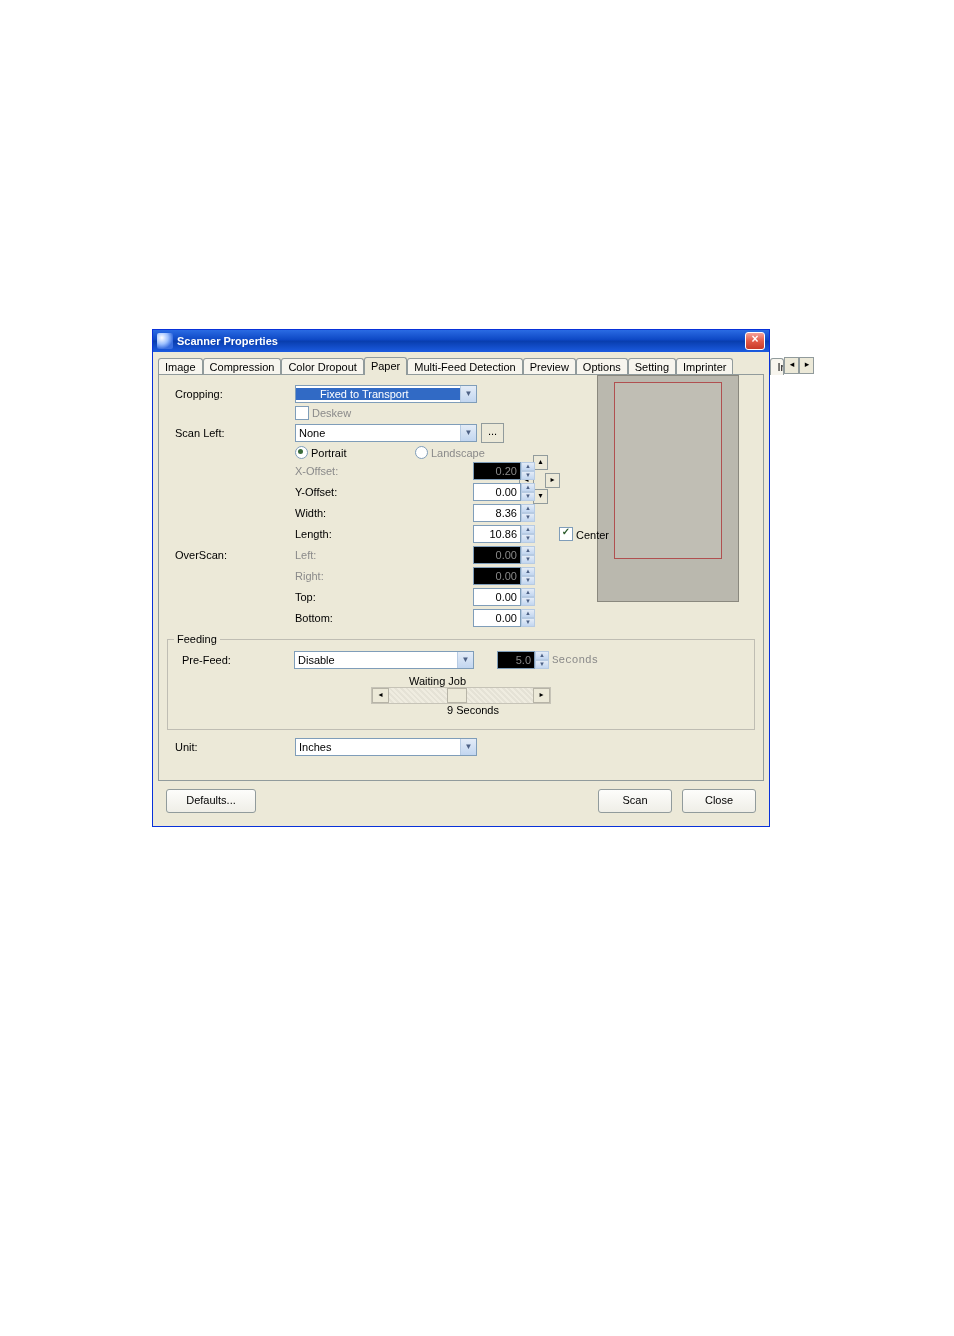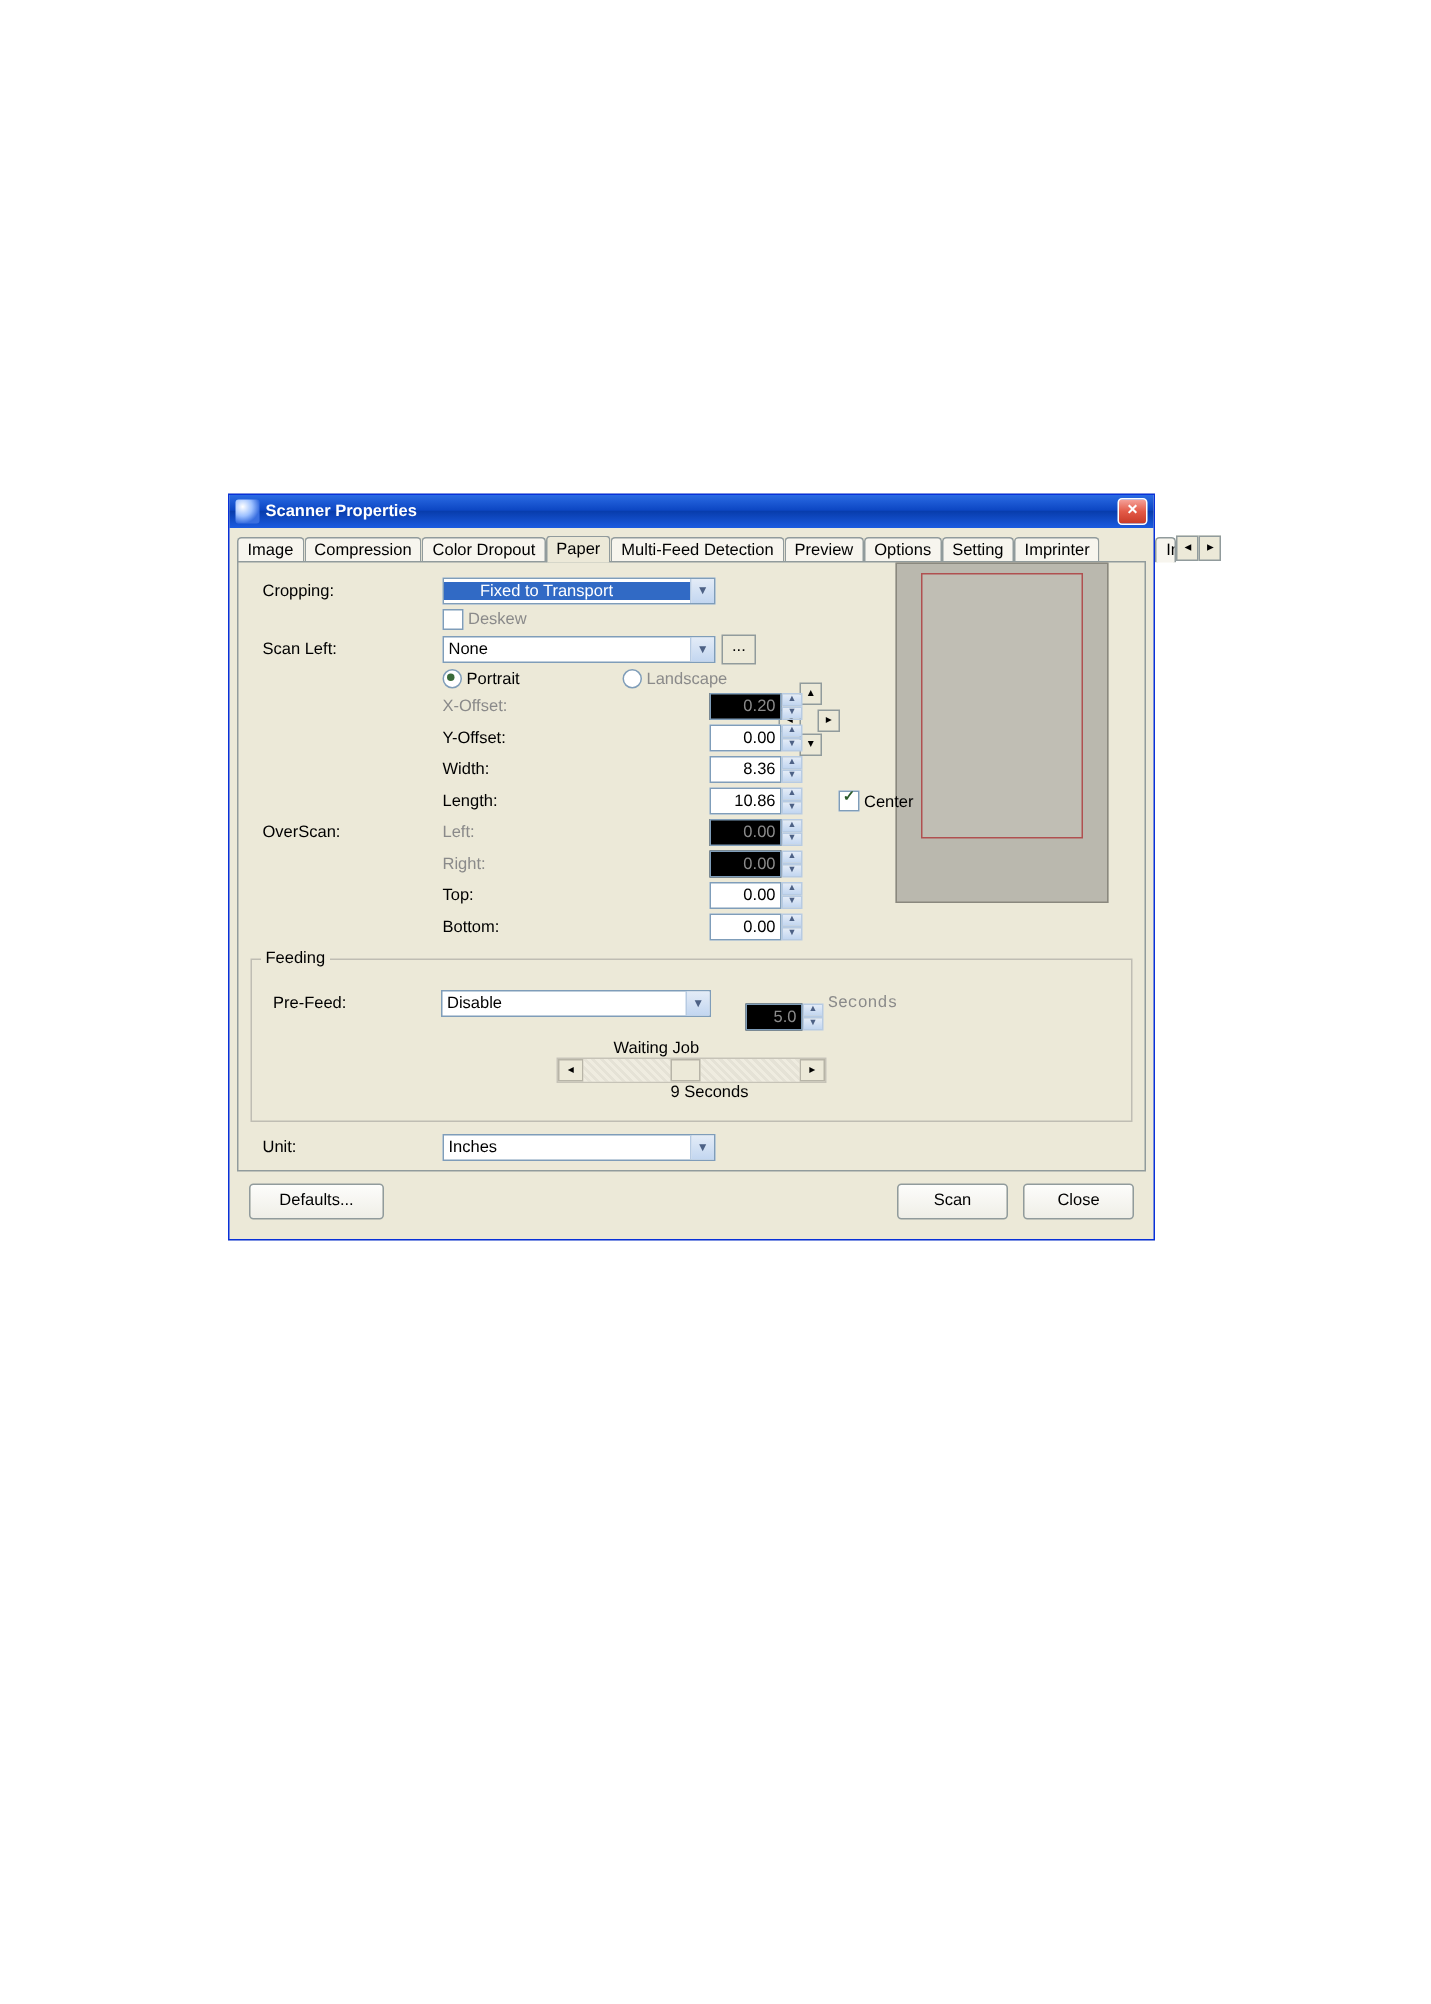--- a/index.html
+++ b/index.html
@@ -563,21 +563,21 @@
 
       <fieldset class="feeding">
         <legend>Feeding</legend>
 
         <div class="row">
           <div class="colA" style="width:112px;">Pre-Feed:</div>
           <div class="dropdown" style="width:180px;">
             <div class="dd-text">Disable</div>
             <div class="dd-btn">▼</div>
           </div>
-          <div style="width:75px;display:flex;justify-content:flex-end;margin-top:18px;">
+          <div style="width:75px;display:flex;justify-content:flex-end;">
             <div class="spinner disabled">
               <div class="num" style="width:30px;">5.0</div>
               <div class="spinbtns">
                   <div class="spinbtn">▲</div>
                   <div class="spinbtn">▼</div>
                 </div>
             </div>
           </div>
           <div class="disabled" style="padding-left:3px;font-family:Liberation Mono, monospace;">Seconds</div>
         </div>

